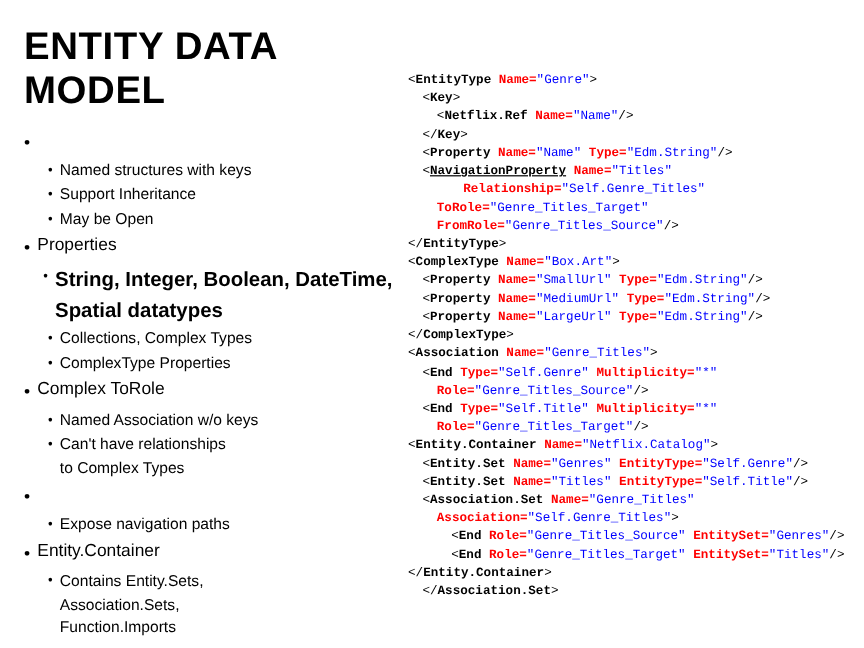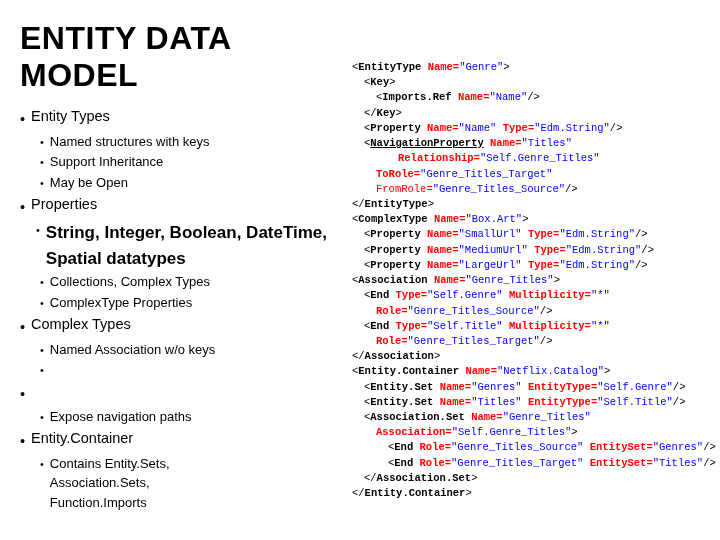--- a/index.html
+++ b/index.html
@@ -9,21 +9,21 @@
       background: #ffffff;
       font-family: Arial, sans-serif;
       overflow: hidden;
     }
     .slide {
       width: 720px;
       height: 540px;
       padding: 20px 20px 10px 20px;
       display: flex;
       flex-direction: row;
-      gap: 22px;
+      gap: 10px;
     }
     .left-panel {
       width: 310px;
       flex-shrink: 0;
     }
     .right-panel {
       flex: 1;
       font-family: 'Courier New', Courier, monospace;
       font-size: 10.5px;
       line-height: 1.45;
@@ -85,21 +85,20 @@
 <body>
 
 <div class="slide">
   <div class="left-panel">
     <h1 class="slide-title">ENTITY DATA MODEL</h1>
     <ul class="level1 content-list">
 
       <li>
         <div class="bullet-item">
           <span class="bullet-dot">•</span>
-          <span>Entity Types</span>
         </div>
         <ul class="level2">
           <li>
             <span class="bullet-dot2">•</span>
             <span>Named structures with keys</span>
           </li>
           <li>
             <span class="bullet-dot2">•</span>
             <span>Support Inheritance</span>
           </li>
@@ -127,29 +126,30 @@
           <li>
             <span class="bullet-dot2">•</span>
             <span>ComplexType Properties</span>
           </li>
         </ul>
       </li>
 
       <li>
         <div class="bullet-item">
           <span class="bullet-dot">•</span>
-          <span>Complex Types</span>
+          <span>Complex ToRole</span>
         </div>
         <ul class="level2">
           <li>
             <span class="bullet-dot2">•</span>
             <span>Named Association w/o keys</span>
           </li>
           <li>
             <span class="bullet-dot2">•</span>
+            <span>Can't have relationships<br>to Complex Types</span>
           </li>
         </ul>
       </li>
 
       <li>
         <div class="bullet-item">
           <span class="bullet-dot">•</span>
         </div>
         <ul class="level2">
           <li>
@@ -170,41 +170,41 @@
             <span>Contains Entity.Sets,<br>Association.Sets,<br>Function.Imports</span>
           </li>
         </ul>
       </li>
     </ul>
   </div>
 
   <div class="right-panel">
     <span class="code-line">&lt;<span style="color:#000;font-weight:bold;">EntityType</span> <span style="color:#ff0000;font-weight:bold;">Name=</span><span style="color:#0000ff;">"Genre"</span>&gt;</span>
     <span class="code-line indent1">&lt;<span style="font-weight:bold;">Key</span>&gt;</span>
-    <span class="code-line indent2">&lt;<span style="font-weight:bold;">Imports.Ref</span> <span style="color:#ff0000;font-weight:bold;">Name=</span><span style="color:#0000ff;">"Name"</span>/&gt;</span>
+    <span class="code-line indent2">&lt;<span style="font-weight:bold;">Netflix.Ref</span> <span style="color:#ff0000;font-weight:bold;">Name=</span><span style="color:#0000ff;">"Name"</span>/&gt;</span>
     <span class="code-line indent1">&lt;/<span style="font-weight:bold;">Key</span>&gt;</span>
     <span class="code-line indent1">&lt;<span style="font-weight:bold;">Property</span> <span style="color:#ff0000;font-weight:bold;">Name=</span><span style="color:#0000ff;">"Name"</span> <span style="color:#ff0000;font-weight:bold;">Type=</span><span style="color:#0000ff;">"Edm.String"</span>/&gt;</span>
     <span class="code-line indent1">&lt;<span style="font-weight:bold;text-decoration:underline;">NavigationProperty</span> <span style="color:#ff0000;font-weight:bold;">Name=</span><span style="color:#0000ff;">"Titles"</span></span>
     <span class="code-line indent2"><span style="color:#ff0000;font-weight:bold;padding-left:22px;">Relationship=</span><span style="color:#0000ff;">"Self.Genre_Titles"</span></span>
     <span class="code-line indent2"><span style="color:#ff0000;font-weight:bold;margin-top:20px;">ToRole=</span><span style="color:#0000ff;">"Genre_Titles_Target"</span></span>
-    <span class="code-line indent2"><span style="color:#ff0000;font-weight:normal;">FromRole=</span><span style="color:#0000ff;">"Genre_Titles_Source"</span>/&gt;</span>
+    <span class="code-line indent2"><span style="color:#ff0000;font-weight:bold;">FromRole=</span><span style="color:#0000ff;">"Genre_Titles_Source"</span>/&gt;</span>
     <span class="code-line">&lt;/<span style="font-weight:bold;">EntityType</span>&gt;</span>
     <span class="code-line">&lt;<span style="font-weight:bold;">ComplexType</span> <span style="color:#ff0000;font-weight:bold;">Name=</span><span style="color:#0000ff;">"Box.Art"</span>&gt;</span>
     <span class="code-line indent1">&lt;<span style="font-weight:bold;">Property</span> <span style="color:#ff0000;font-weight:bold;">Name=</span><span style="color:#0000ff;">"SmallUrl"</span> <span style="color:#ff0000;font-weight:bold;">Type=</span><span style="color:#0000ff;">"Edm.String"</span>/&gt;</span>
     <span class="code-line indent1">&lt;<span style="font-weight:bold;">Property</span> <span style="color:#ff0000;font-weight:bold;">Name=</span><span style="color:#0000ff;">"MediumUrl"</span> <span style="color:#ff0000;font-weight:bold;">Type=</span><span style="color:#0000ff;">"Edm.String"</span>/&gt;</span>
     <span class="code-line indent1">&lt;<span style="font-weight:bold;">Property</span> <span style="color:#ff0000;font-weight:bold;">Name=</span><span style="color:#0000ff;">"LargeUrl"</span> <span style="color:#ff0000;font-weight:bold;">Type=</span><span style="color:#0000ff;">"Edm.String"</span>/&gt;</span>
+    <span class="code-line">&lt;/<span style="font-weight:bold;">ComplexType</span>&gt;</span>
     <span class="code-line">&lt;<span style="font-weight:bold;">Association</span> <span style="color:#ff0000;font-weight:bold;">Name=</span><span style="color:#0000ff;">"Genre_Titles"</span>&gt;</span>
     <span class="code-line indent1">&lt;<span style="font-weight:bold;">End</span> <span style="color:#ff0000;font-weight:bold;">Type=</span><span style="color:#0000ff;">"Self.Genre"</span> <span style="color:#ff0000;font-weight:bold;">Multiplicity=</span><span style="color:#0000ff;">"*"</span></span>
     <span class="code-line indent2"><span style="color:#ff0000;font-weight:bold;">Role=</span><span style="color:#0000ff;">"Genre_Titles_Source"</span>/&gt;</span>
     <span class="code-line indent1">&lt;<span style="font-weight:bold;">End</span> <span style="color:#ff0000;font-weight:bold;">Type=</span><span style="color:#0000ff;">"Self.Title"</span> <span style="color:#ff0000;font-weight:bold;">Multiplicity=</span><span style="color:#0000ff;">"*"</span></span>
     <span class="code-line indent2"><span style="color:#ff0000;font-weight:bold;">Role=</span><span style="color:#0000ff;">"Genre_Titles_Target"</span>/&gt;</span>
-    <span class="code-line">&lt;/<span style="font-weight:bold;">Association</span>&gt;</span>
     <span class="code-line">&lt;<span style="font-weight:bold;">Entity.Container</span> <span style="color:#ff0000;font-weight:bold;">Name=</span><span style="color:#0000ff;">"Netflix.Catalog"</span>&gt;</span>
     <span class="code-line indent1">&lt;<span style="font-weight:bold;">Entity.Set</span> <span style="color:#ff0000;font-weight:bold;">Name=</span><span style="color:#0000ff;">"Genres"</span> <span style="color:#ff0000;font-weight:bold;">EntityType=</span><span style="color:#0000ff;">"Self.Genre"</span>/&gt;</span>
     <span class="code-line indent1">&lt;<span style="font-weight:bold;">Entity.Set</span> <span style="color:#ff0000;font-weight:bold;">Name=</span><span style="color:#0000ff;">"Titles"</span> <span style="color:#ff0000;font-weight:bold;">EntityType=</span><span style="color:#0000ff;">"Self.Title"</span>/&gt;</span>
     <span class="code-line indent1">&lt;<span style="font-weight:bold;">Association.Set</span> <span style="color:#ff0000;font-weight:bold;">Name=</span><span style="color:#0000ff;">"Genre_Titles"</span></span>
     <span class="code-line indent2"><span style="color:#ff0000;font-weight:bold;">Association=</span><span style="color:#0000ff;">"Self.Genre_Titles"</span>&gt;</span>
     <span class="code-line indent3" style="padding-left:36px;">&lt;<span style="font-weight:bold;">End</span> <span style="color:#ff0000;font-weight:bold;">Role=</span><span style="color:#0000ff;">"Genre_Titles_Source"</span> <span style="color:#ff0000;font-weight:bold;">EntitySet=</span><span style="color:#0000ff;">"Genres"</span>/&gt;</span>
     <span class="code-line indent3" style="padding-left:36px;">&lt;<span style="font-weight:bold;">End</span> <span style="color:#ff0000;font-weight:bold;">Role=</span><span style="color:#0000ff;">"Genre_Titles_Target"</span> <span style="color:#ff0000;font-weight:bold;">EntitySet=</span><span style="color:#0000ff;">"Titles"</span>/&gt;</span>
+    <span class="code-line">&lt;/<span style="font-weight:bold;">Entity.Container</span>&gt;</span>
     <span class="code-line indent1">&lt;/<span style="font-weight:bold;">Association.Set</span>&gt;</span>
-    <span class="code-line">&lt;/<span style="font-weight:bold;">Entity.Container</span>&gt;</span>
   </div>
 </div>
 
 </body></html>

